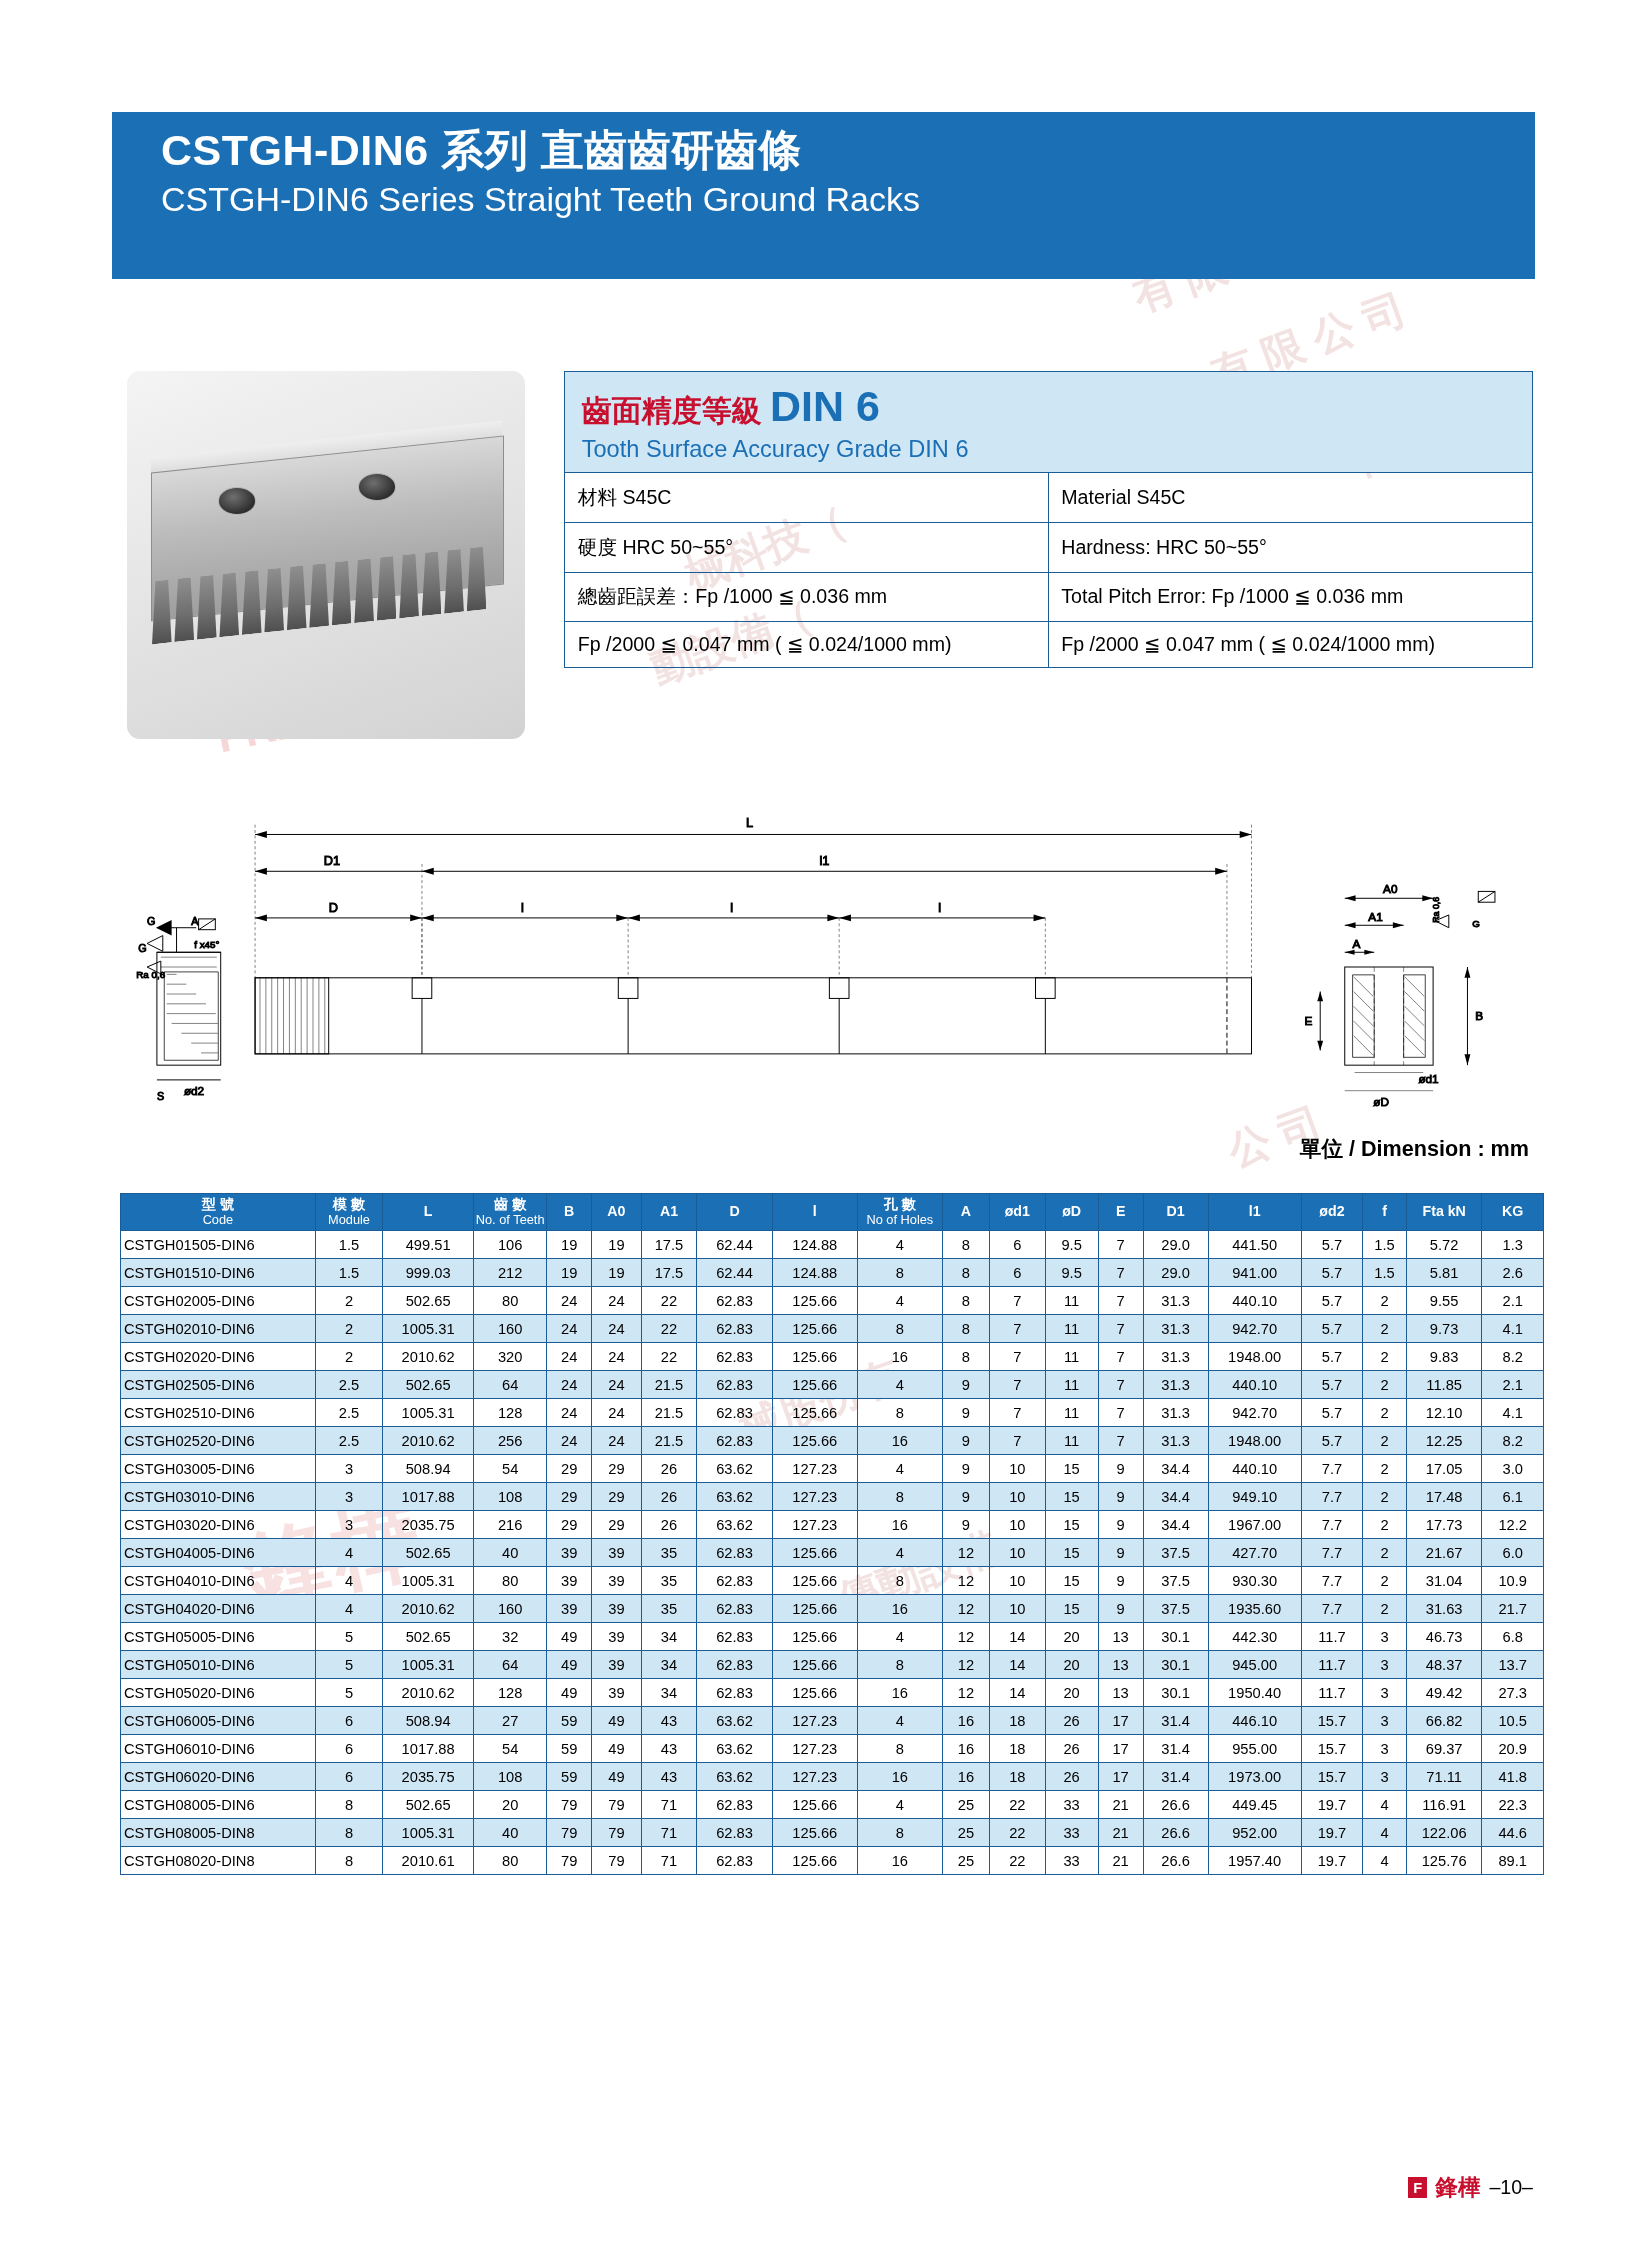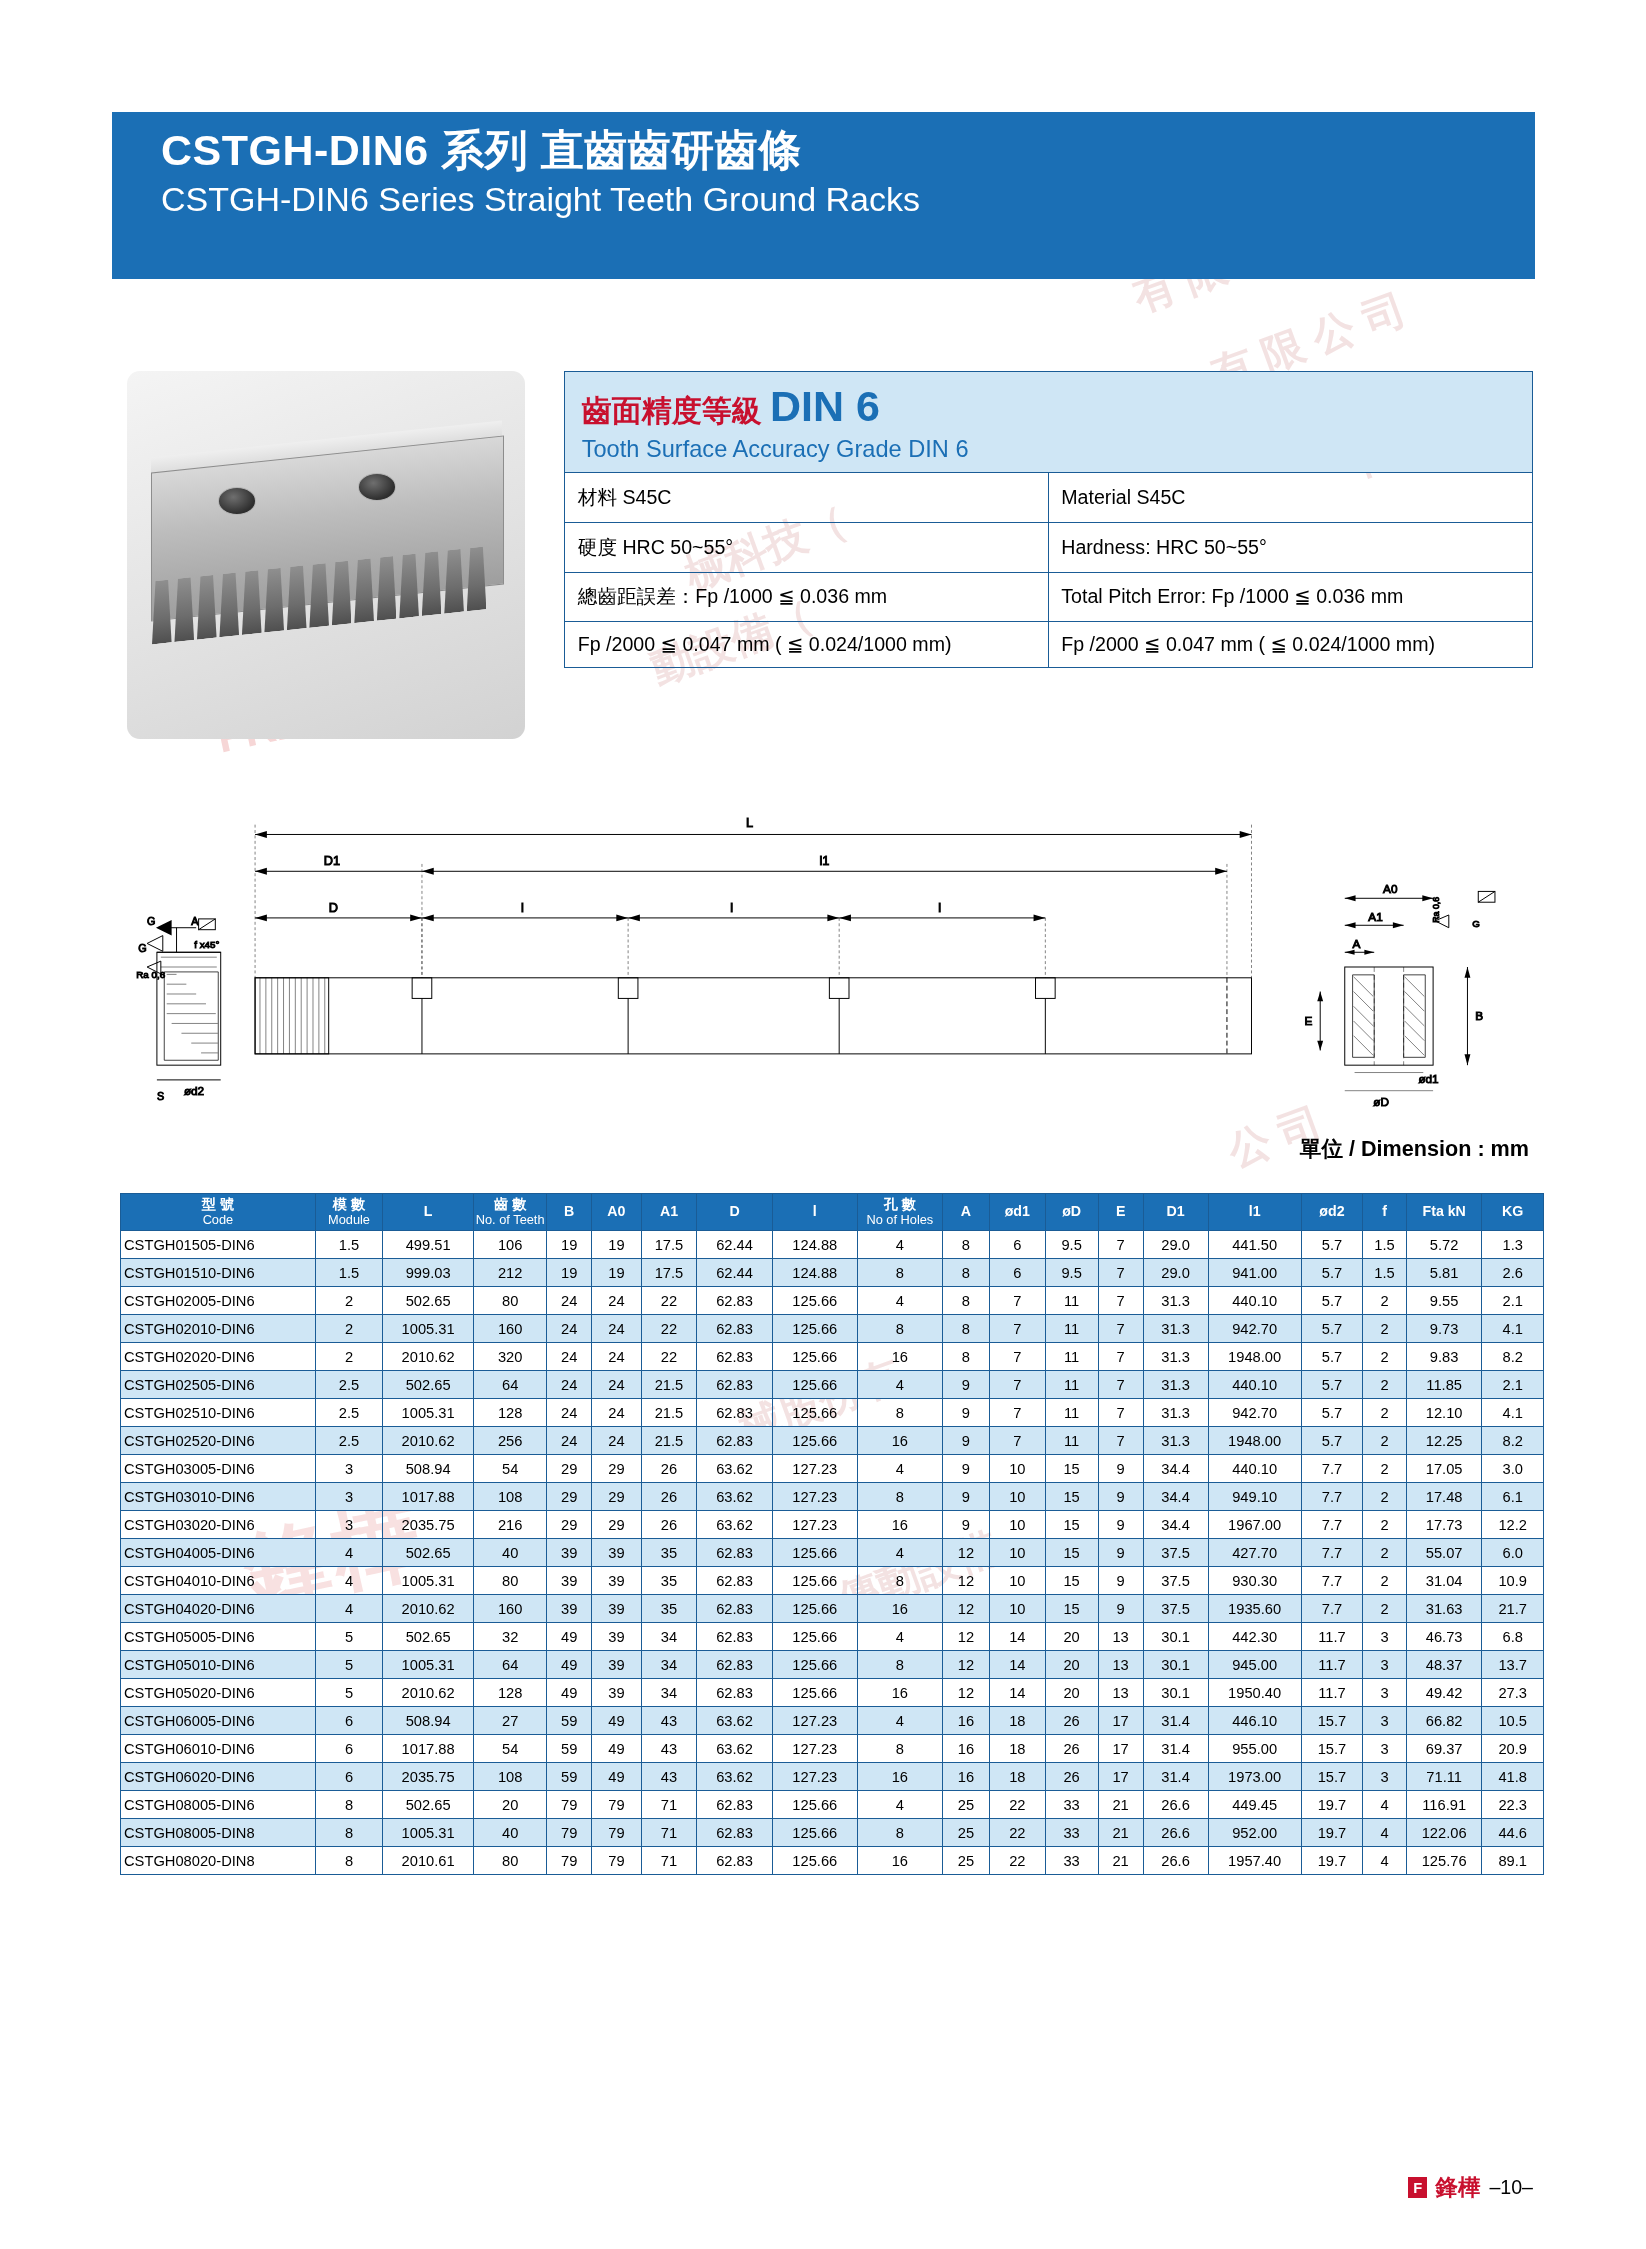--- a/index.html
+++ b/index.html
@@ -757,21 +757,21 @@
           <td>125.66</td>
           <td>4</td>
           <td>12</td>
           <td>10</td>
           <td>15</td>
           <td>9</td>
           <td>37.5</td>
           <td>427.70</td>
           <td>7.7</td>
           <td>2</td>
-          <td>55.07</td>
+          <td>21.67</td>
           <td>6.0</td>
         </tr>
         <tr>
           <td class="code">CSTGH04010-DIN6</td>
           <td>4</td>
           <td>1005.31</td>
           <td>80</td>
           <td>39</td>
           <td>39</td>
           <td>35</td>

